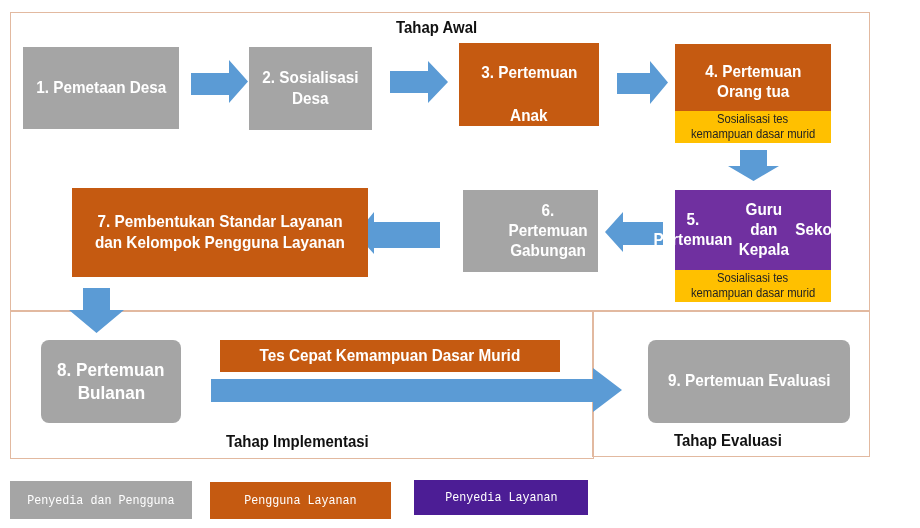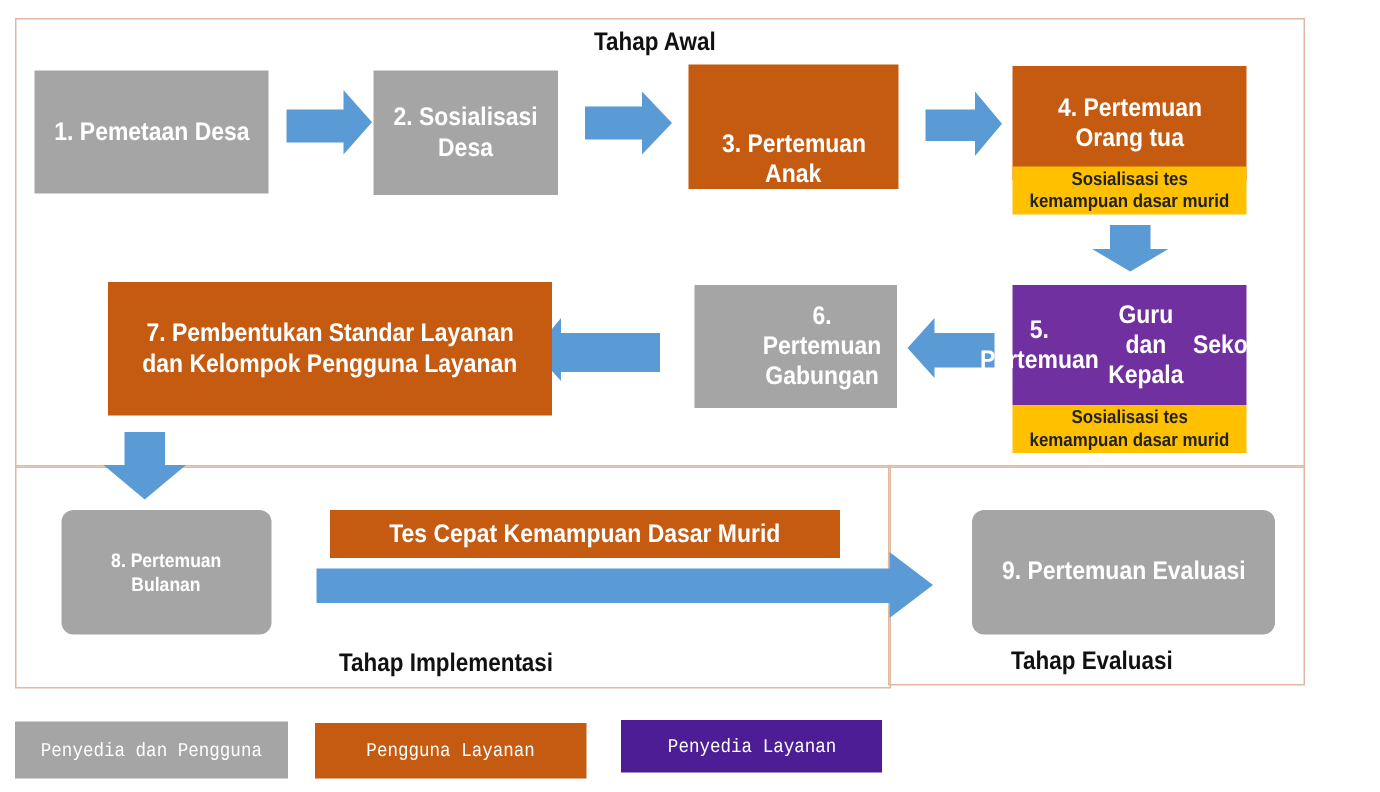--- a/index.html
+++ b/index.html
@@ -15,21 +15,21 @@
   }
   .box {
     position: absolute; display: flex; align-items: center; justify-content: center;
     text-align: center; color: #ffffff; font-weight: bold; box-sizing: border-box;
     line-height: 1.18;
   }
   .box span.t { display: inline-block; transform: scaleX(0.9); }
   .gray { background: #a5a5a5; }
   .orange { background: #c55a11; }
   .purple { background: #7030a0; }
-  .yellow { background: #ffc000; color: #222; font-weight: bold; font-size: 12.5px; line-height: 1.2; }
+  .yellow { background: #ffc000; color: #222; font-weight: normal; font-size: 12.5px; line-height: 1.2; }
   .rounded { border-radius: 8px; }
   .legend {
     position: absolute; display: flex; align-items: center; justify-content: center;
     color: #ffffff; font-size: 13px; box-sizing: border-box; font-family: Liberation Mono, monospace;
   }
   .legend span { display: inline-block; transform: scaleX(0.9); }
   svg.arrows { position: absolute; left: 0; top: 0; }
   .arrow { fill: #5b9bd5; }
 </style>
 </head>
@@ -64,21 +64,21 @@
 
 <div class="box gray" style="left:23px; top:47px; width:156px; height:82px; font-size:17px;">
   <span class="t">1. Pemetaan Desa</span>
 </div>
 
 <div class="box gray" style="left:249px; top:47px; width:123px; height:83px; font-size:17px; flex-direction:column;">
   <span class="t">2. Sosialisasi</span>
   <span class="t">Desa</span>
 </div>
 
-<div class="box orange" style="left:459px; top:43px; width:140px; height:83px; font-size:17px; flex-direction:column; justify-content:flex-end; padding-top:20px;">
+<div class="box orange" style="left:459px; top:43px; width:140px; height:83px; font-size:17px; flex-direction:column; justify-content:space-between; padding-top:20px;">
   <span class="t">3. Pertemuan</span>
   <span class="t">Anak</span>
 </div>
 
 <div class="box orange" style="left:675px; top:44px; width:156px; height:76px; font-size:17px; flex-direction:column;">
   <span class="t">4.  Pertemuan</span>
   <span class="t">Orang tua</span>
 </div>
 <div class="box yellow" style="left:675px; top:111px; width:156px; height:32px; flex-direction:column;">
   <span class="t">Sosialisasi tes</span>
@@ -98,21 +98,21 @@
 <div class="box gray" style="left:463px; top:190px; width:135px; height:82px; font-size:17px; flex-direction:column;padding-left:35px;">
   <span class="t">6.  Pertemuan</span>
   <span class="t">Gabungan</span>
 </div>
 
 <div class="box orange" style="left:48px; top:188px; width:296px; height:89px; font-size:17px; flex-direction:column;margin-left:24px;">
   <span class="t">7. Pembentukan Standar Layanan</span>
   <span class="t">dan Kelompok Pengguna Layanan</span>
 </div>
 
-<div class="box gray rounded" style="left:41px; top:340px; width:140px; height:83px; font-size:13px; flex-direction:column;">
+<div class="box gray rounded" style="left:41px; top:340px; width:140px; height:83px; font-size:19px; flex-direction:column;">
   <span class="t">8. Pertemuan</span>
   <span class="t">Bulanan</span>
 </div>
 
 <div class="box orange" style="left:220px; top:340px; width:340px; height:32px; font-size:17px;">
   <span class="t">Tes Cepat Kemampuan Dasar Murid</span>
 </div>
 
 <div class="box gray rounded" style="left:648px; top:340px; width:202px; height:83px; font-size:17px;">
   <span class="t">9. Pertemuan Evaluasi</span>

